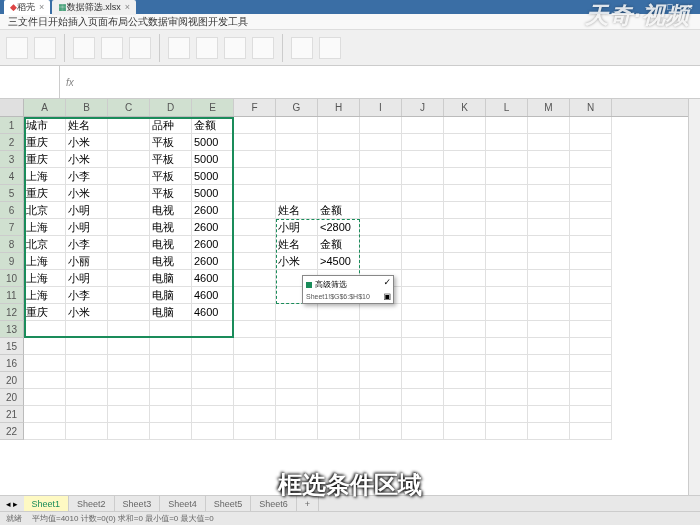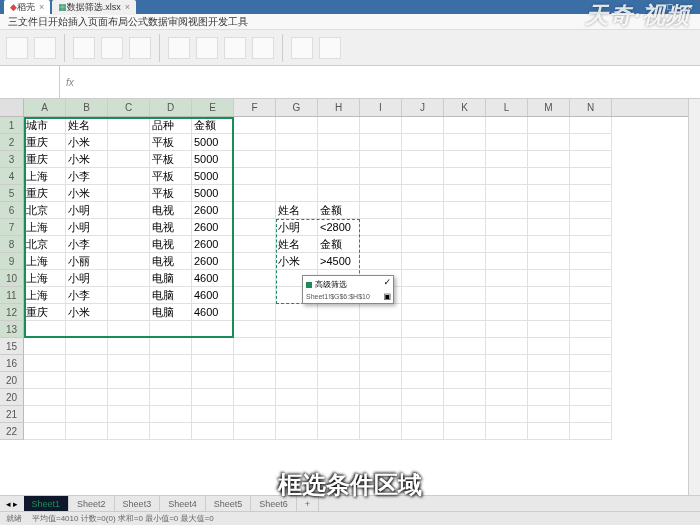--- a/index.html
+++ b/index.html
@@ -32,21 +32,21 @@
 .sel-range { position: absolute; border: 2px solid #1a8c5a; pointer-events: none; }
 .crit-range { position: absolute; border: 1px dashed #1a8c5a; pointer-events: none; }
 .dialog { position: absolute; left: 302px; top: 176px; width: 92px; background: #fff; border: 1px solid #888; box-shadow: 2px 2px 4px rgba(0,0,0,.3); font-size: 8px; padding: 3px; }
 .dialog-title { display: flex; align-items: center; gap: 3px; text-align: center; }
 .dialog-title .sq { width: 6px; height: 6px; background: #1a8c5a; }
 .dialog-close { position: absolute; right: 2px; top: 1px; font-size: 9px; }
 .dialog-body { padding-top: 3px; color: #555; font-size: 7px; }
 .dialog-expand { position: absolute; right: 2px; bottom: 2px; font-size: 8px; }
 .sheet-tabs { position: absolute; bottom: 14px; left: 0; right: 0; height: 16px; background: #e8e8e8; display: flex; align-items: center; font-size: 9px; border-top: 1px solid #ccc; }
 .sheet-tab { padding: 0 8px; border-right: 1px solid #ccc; color: #666; height: 100%; line-height: 16px; }
-.sheet-tab.active { background: #0f172a; color: #1a8c5a; }
+.sheet-tab.active { background: #fef9c3; color: #1a8c5a; }
 .statusbar { position: absolute; bottom: 0; left: 0; right: 0; height: 14px; background: #e8e8e8; border-top: 1px solid #ccc; font-size: 8px; color: #666; display: flex; align-items: center; padding: 0 6px; gap: 10px; }
 .watermark { position: absolute; right: 10px; top: 0; font-size: 23px; font-weight: bold; color: rgba(255,255,255,.85); text-shadow: 0 0 3px rgba(0,0,0,.4); font-style: italic; letter-spacing: 1px; }
 .caption { position: absolute; bottom: 24px; left: 50%; transform: translateX(-50%); font-size: 24px; font-weight: bold; color: #fff; text-shadow: 1px 1px 3px #000, -1px -1px 3px #000; }
 .scrollbar-v { position: absolute; right: 0; top: 0; bottom: 0; width: 12px; background: #f0f0f0; border-left: 1px solid #ccc; }
 </style>
 </head>
 <body>
 
 <div class="titlebar">
   <div class="titlebar-left">

